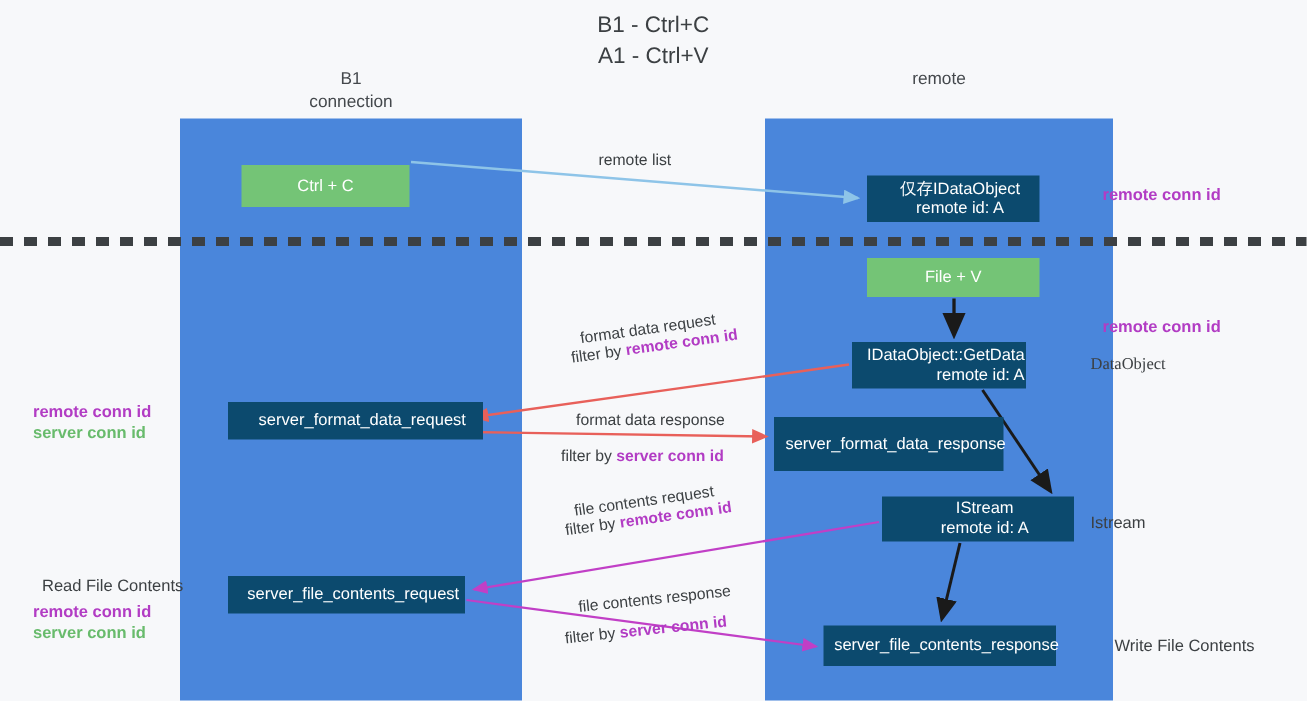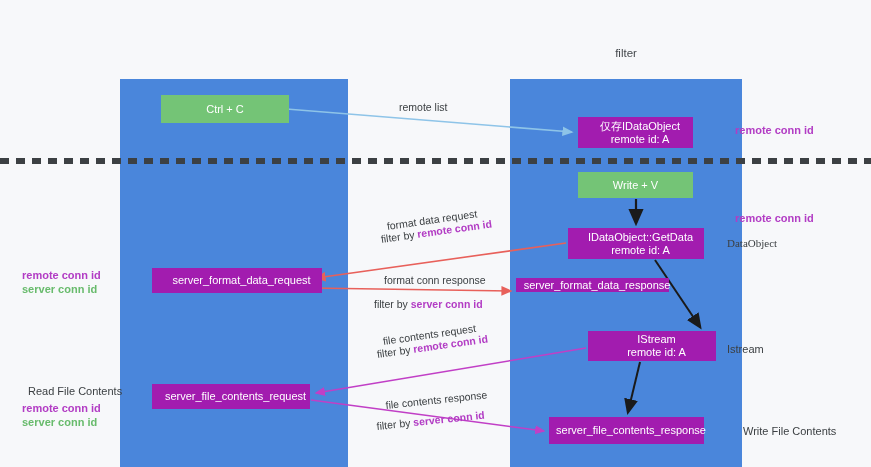--- a/index.html
+++ b/index.html
@@ -42,28 +42,28 @@
     background-size:16px 6px;
   }
 
   
   .box{
     position:absolute;display:flex;align-items:center;justify-content:center;
     text-align:center;color:#ffffff;font-size:11px;line-height:13px;
     box-sizing:border-box;padding:2px 4px;
   }
   .box.green{background:#74c476;}
-  .box.orange{background:#a21caf;padding-left:13px;}
-
-  #box-ctrlc{left:161px;top:95px;width:128px;height:28px;}
+  .box.orange{background:#0c4a6e;padding-left:13px;}
+
+  #box-ctrlc{left:161px;top:110px;width:112px;height:28px;}
   #box-idataobject{left:578px;top:117px;width:115px;height:31px;}
   #box-ctrlv{left:578px;top:172px;width:115px;height:26px;}
-  #box-getdata{left:568px;top:228px;width:136px;height:31px;}
+  #box-getdata{left:568px;top:228px;width:116px;height:31px;text-align:right;}
   #box-sfdreq{left:152px;top:268px;width:170px;height:25px;}
-  #box-sfdresp{left:516px;top:278px;width:153px;height:14px;}
+  #box-sfdresp{left:516px;top:278px;width:153px;height:36px;}
   #box-istream{left:588px;top:331px;width:128px;height:30px;}
   #box-sfcreq{left:152px;top:384px;width:158px;height:25px;}
   #box-sfcresp{left:549px;top:417px;width:155px;height:27px;}
 
   
   .anno{position:absolute;font-size:11px;line-height:14px;}
   .anno.bold{font-weight:bold;}
   .c-purple{color:#b23cc4;}
   .c-green{color:#68bb6c;}
   .c-dark{color:#3c4043;}
@@ -95,23 +95,31 @@
   #lab-fcresp2{left:376px;top:420px;transform:rotate(-6deg);transform-origin:left top;}
 
   
   #arrows{position:absolute;left:0;top:0;width:871px;height:467px;pointer-events:none;}
 </style>
 </head>
 <body>
 
 <div id="stage">
 
-
+  <div id="title">
+    <span>B1 - Ctrl+C</span>
+    <span>A1 - Ctrl+V</span>
+  </div>
+
+  <div class="lane-head" id="head-b1">
+    <span class="l1">B1</span>
+    <span class="l2">connection</span>
+  </div>
   <div class="lane-head" id="head-a1">
-    <span class="l2">filter</span>
+    <span class="l2">remote</span>
   </div>
 
   <div class="lane" id="lane-b1"></div>
   <div class="lane" id="lane-a1"></div>
 
   <div id="dashed"></div>
 
   <svg id="arrows" viewBox="0 0 871 467">
     <defs>
       <marker id="ah-blue" markerWidth="7" markerHeight="7" refX="6" refY="3.0" orient="auto">
@@ -150,21 +158,21 @@
   </div>
 
   <div class="box orange" id="box-idataobject">
     <span>
       <span>仅存IDataObject</span><br>
       <span>remote id: A</span>
     </span>
   </div>
 
   <div class="box green" id="box-ctrlv">
-    <span>Write + V</span>
+    <span>File + V</span>
   </div>
 
   <div class="box orange" id="box-getdata">
     <span>
       <span>IDataObject::GetData</span><br>
       <span>remote id: A</span>
     </span>
   </div>
 
   <div class="box orange" id="box-sfdreq">
@@ -195,21 +203,21 @@
   </div>
 
   <div class="elabel" id="lab-fdreq">
     <span>format data request</span>
   </div>
   <div class="elabel" id="lab-fdreq2">
     <span>filter by </span><span class="k c-purple">remote conn id</span>
   </div>
 
   <div class="elabel" id="lab-fdresp">
-    <span>format conn response</span>
+    <span>format data response</span>
   </div>
   <div class="elabel" id="lab-fdresp2">
     <span>filter by </span><span class="k c-purple">server conn id</span>
   </div>
 
   <div class="elabel" id="lab-fcreq">
     <span>file contents request</span>
   </div>
   <div class="elabel" id="lab-fcreq2">
     <span>filter by </span><span class="k c-purple">remote conn id</span>

